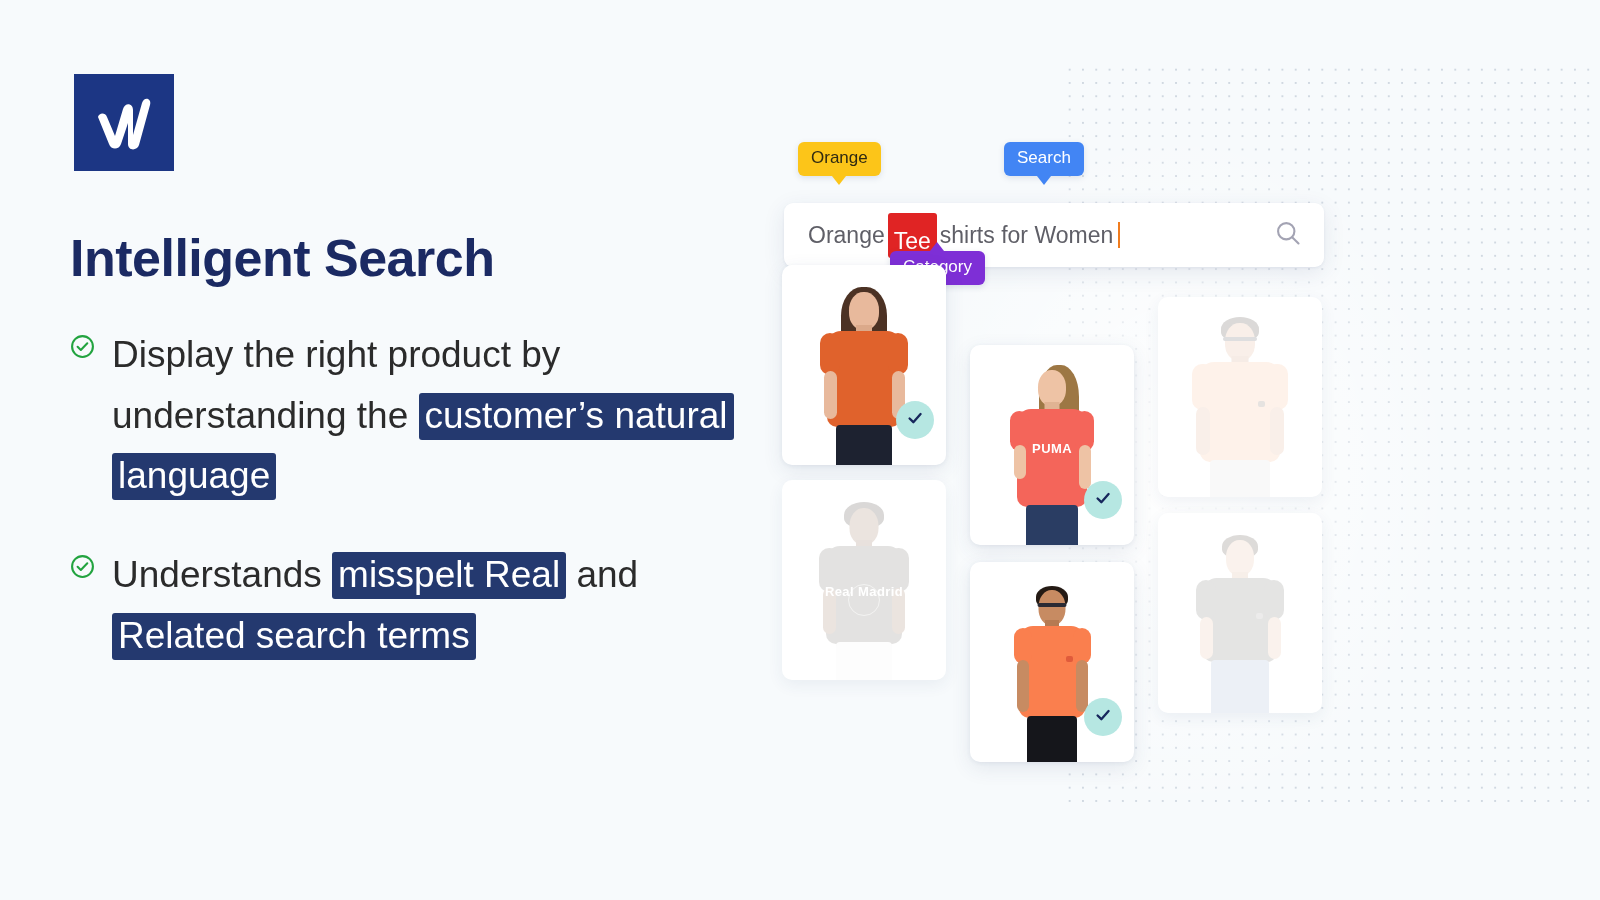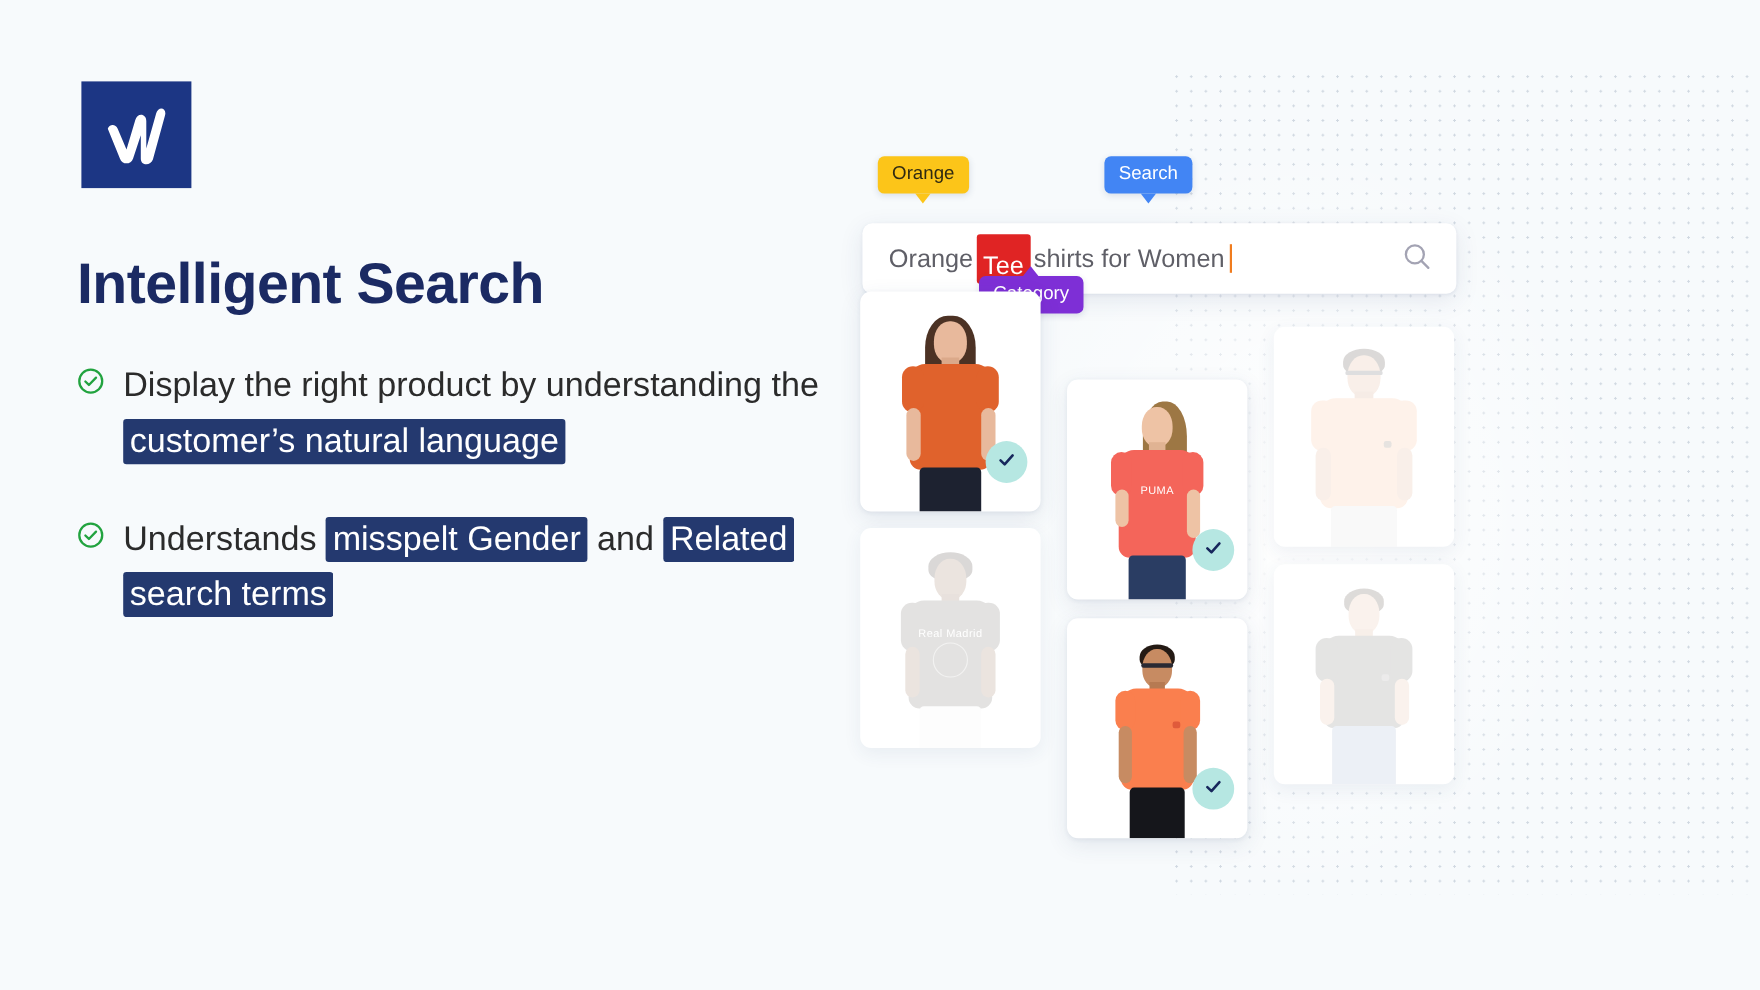--- a/index.html
+++ b/index.html
@@ -42,21 +42,21 @@
   #page-title{
     position:absolute; left:70px; top:228px;
     font-size:52px; font-weight:700; letter-spacing:-.5px;
     color:#1b2a63;
   }
 
   #bullets{ position:absolute; left:70px; top:325px; width:700px; }
   .bullet-row{ display:flex; align-items:flex-start; margin-bottom:38px; }
   .bullet-icon{ flex:0 0 auto; margin-top:9px; margin-right:17px; }
   .bullet-text{
-    font-size:31px; line-height:1.64; color:#2b2b2b;
+    font-size:37px; line-height:1.64; color:#2b2b2b;
     font-weight:400; max-width:640px;
   }
   .hl{
     background:#24396f; color:#ffffff;
     border-radius:3px;
     padding:2px 6px 4px 6px;
     box-decoration-break:clone;
     -webkit-box-decoration-break:clone;
   }
 
@@ -167,21 +167,21 @@
     position:absolute; left:50%; transform:translateX(-50%);
   }
   .ph-sleeve-l,.ph-sleeve-r{ position:absolute; border-radius:10px; }
   .ph-arm-l,.ph-arm-r{ position:absolute; border-radius:8px; }
   .ph-legs{
     position:absolute; left:50%; transform:translateX(-50%);
     border-radius:4px 4px 0 0;
   }
   .ph-logo{
     position:absolute; left:50%; transform:translateX(-50%);
-    font-size:10px; font-weight:400; letter-spacing:.4px;
+    font-size:13px; font-weight:700; letter-spacing:.4px;
     color:#fff; white-space:nowrap;
   }
   .ph-glasses{
     position:absolute; left:50%; transform:translateX(-50%);
     height:4px; border-radius:2px;
   }
   .ph-print{
     position:absolute; left:50%; transform:translateX(-50%);
     border-radius:50%; border:1.5px solid rgba(255,255,255,.55);
   }
@@ -219,21 +219,21 @@
       <div class="bullet-text"><span>Display the right product by understanding the </span><span class="hl">customer’s natural language</span></div>
     </div>
 
     <div class="bullet-row">
       <span class="bullet-icon">
         <svg width="25" height="25" viewBox="0 0 24 24" aria-hidden="true">
           <circle cx="12" cy="12" r="10" fill="none" stroke="#22a33f" stroke-width="2"></circle>
           <path d="M7.3 12.3 L10.4 15.3 L16.6 8.9" fill="none" stroke="#22a33f" stroke-width="2" stroke-linecap="round" stroke-linejoin="round"></path>
         </svg>
       </span>
-      <div class="bullet-text"><span>Understands </span><span class="hl">misspelt Gender</span><span> and </span><span class="hl">Related search terms</span></div>
+      <div class="bullet-text"><span>Understands </span><span class="hl">misspelt Real</span><span> and </span><span class="hl">Related search terms</span></div>
     </div>
 
   </div>
 </div>
 
 <div id="right-panel">
 
   <div id="search-bar">
     <div id="search-text">
         <span class="q1">Orange </span>
@@ -331,21 +331,21 @@
     <div class="photo">
       <div class="person">
         <div class="ph-hair" style="top:22px;width:40px;height:26px;background:#231a14;"></div>
         <div class="ph-head" style="top:28px;width:29px;height:37px;background:#8a5f42;"></div>
         <div class="ph-neck" style="top:60px;width:16px;height:10px;background:#79513a;"></div>
         <div class="ph-torso" style="top:66px;width:76px;height:98px;background:#5b564e;"></div>
         <div class="ph-sleeve-l" style="left:37px;top:68px;width:21px;height:44px;background:#5b564e;"></div>
         <div class="ph-sleeve-r" style="left:106px;top:68px;width:21px;height:44px;background:#5b564e;"></div>
         <div class="ph-arm-l" style="left:41px;top:108px;width:13px;height:46px;background:#8a5f42;"></div>
         <div class="ph-arm-r" style="left:110px;top:108px;width:13px;height:46px;background:#8a5f42;"></div>
-        <div class="ph-logo" style="top:91px;">Real Madrid</div>
+        <div class="ph-logo" style="top:104px;">Real Madrid</div>
         <div class="ph-print" style="top:104px;width:32px;height:32px;"></div>
         <div class="ph-legs" style="top:162px;width:56px;height:38px;background:#efefef;"></div>
       </div>
     </div>
   </div>
 
   <div class="card" id="card-5">
     <div class="photo">
       <div class="person">
         <div class="ph-hair" style="top:24px;width:32px;height:22px;background:#241a14;"></div>

